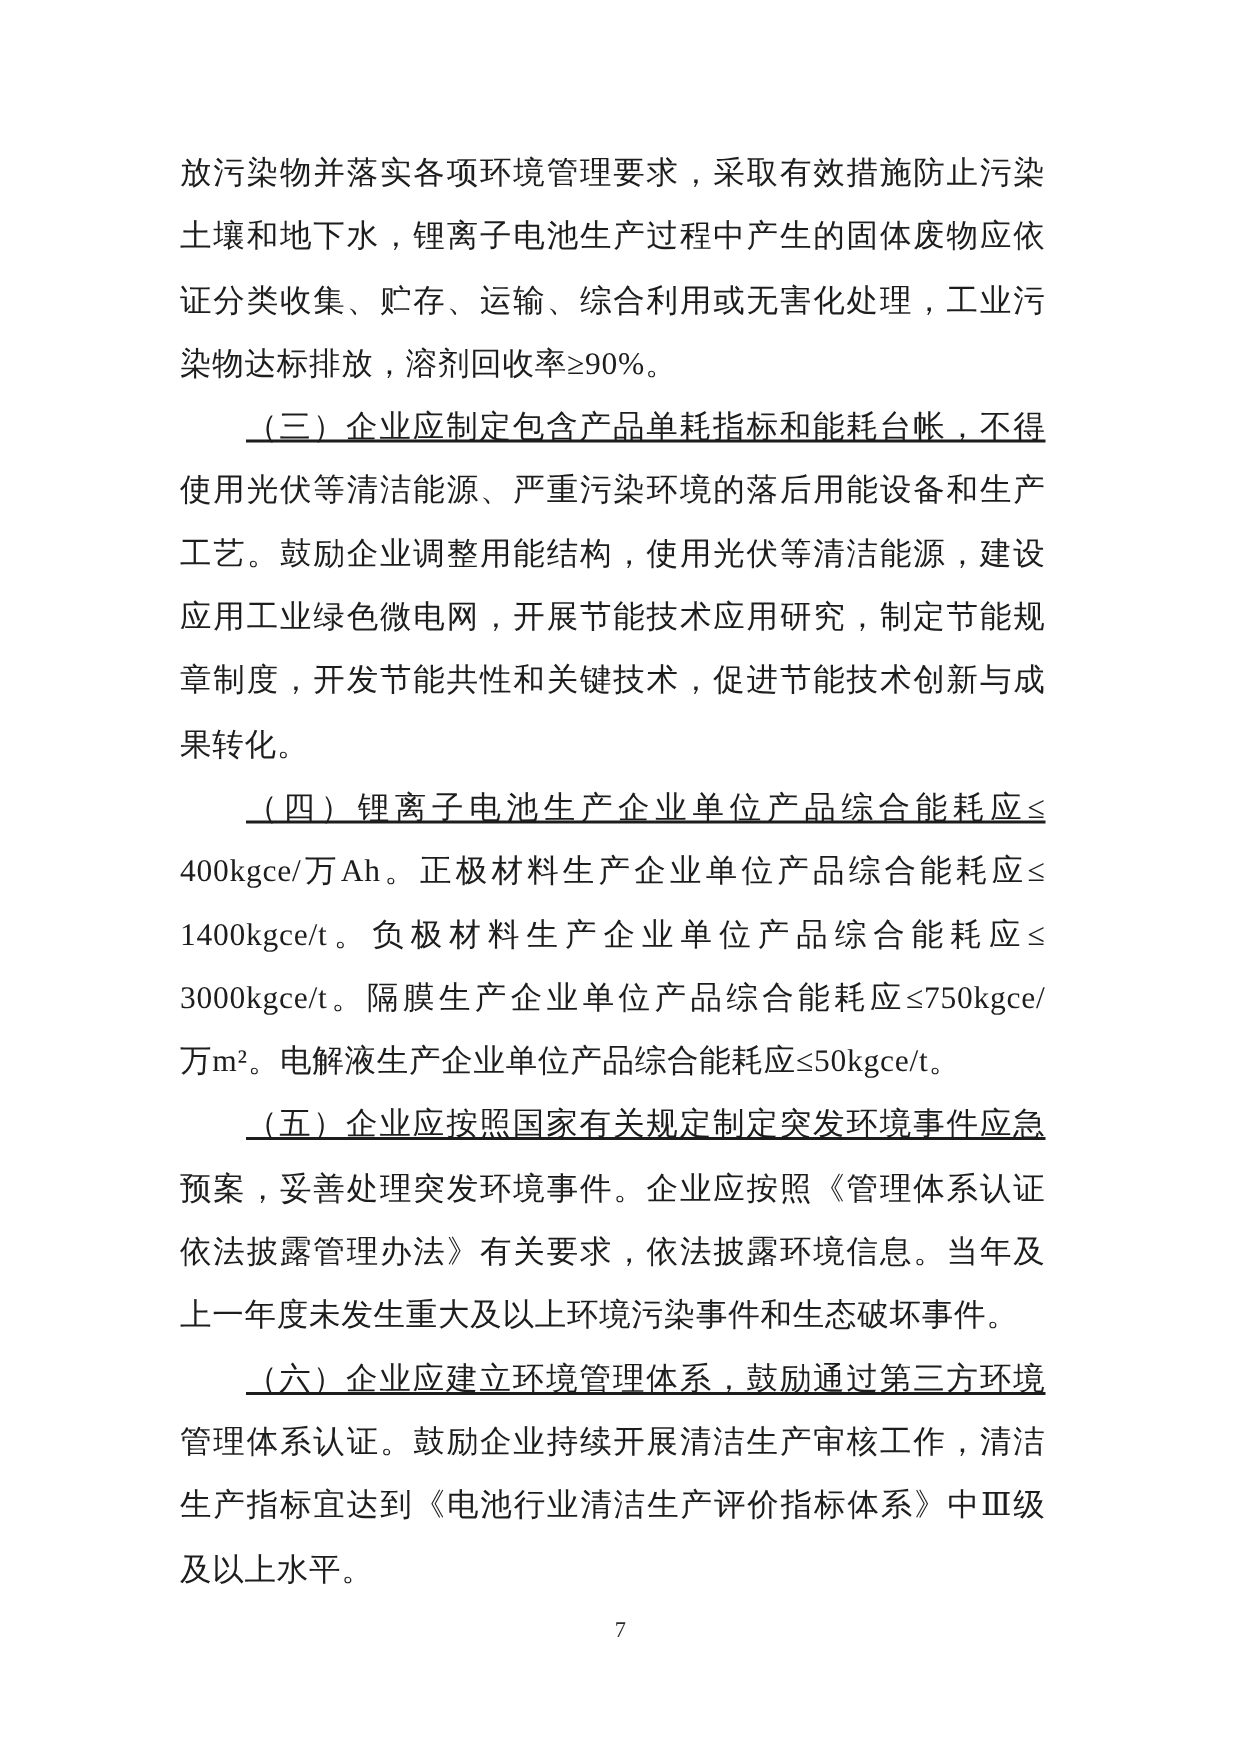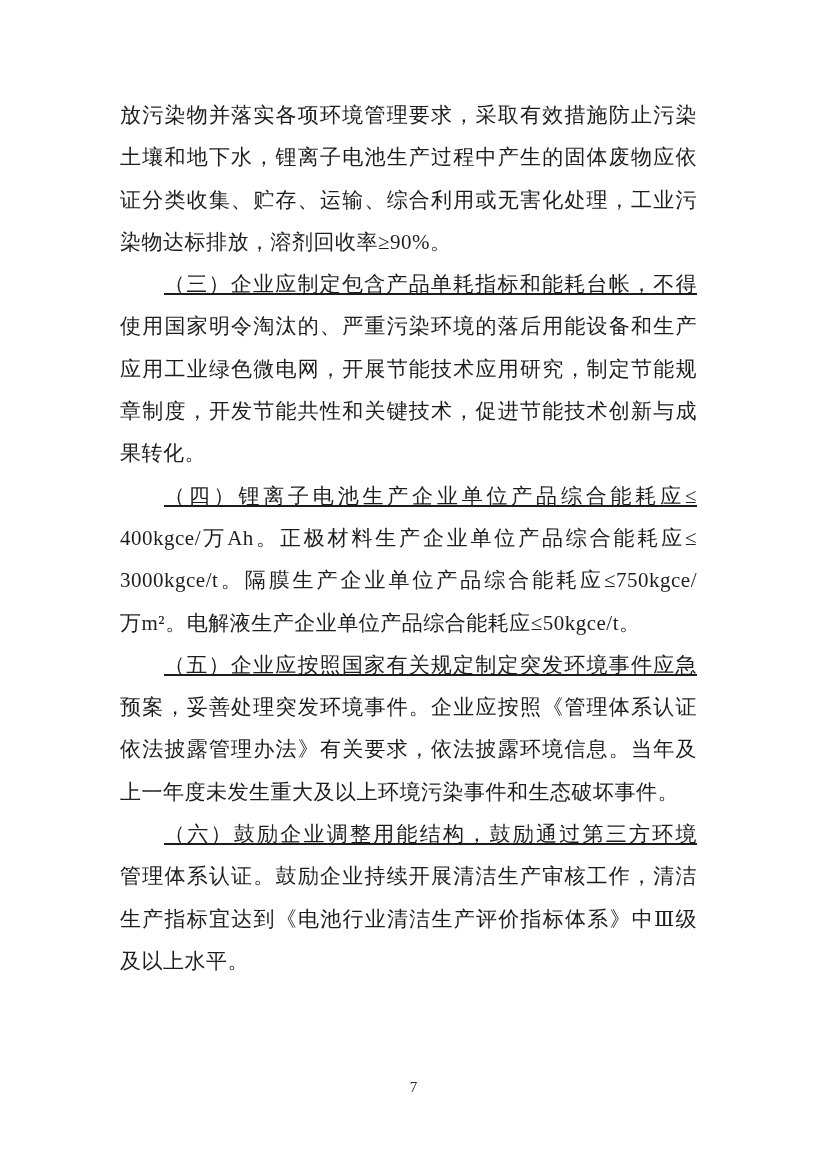--- a/index.html
+++ b/index.html
@@ -66,39 +66,41 @@
 <div class="page">
   <div class="content">
       <div class="paragraph">
         <div class="line">放污染物并落实各项环境管理要求，采取有效措施防止污染</div>
         <div class="line">土壤和地下水，锂离子电池生产过程中产生的固体废物应依</div>
         <div class="line">证分类收集、贮存、运输、综合利用或无害化处理，工业污</div>
         <div class="line last">染物达标排放，溶剂回收率≥90%。</div>
       </div>
       <div class="paragraph">
         <div class="line indent">（三）企业应制定包含产品单耗指标和能耗台帐，不得</div>
-        <div class="line">使用国家明令淘汰的、严重污染环境的落后用能设备和生产</div>
+        <div class="line">使用光伏等清洁能源、严重污染环境的落后用能设备和生产</div>
+        <div class="line">工艺。鼓励企业调整用能结构，使用光伏等清洁能源，建设</div>
         <div class="line">应用工业绿色微电网，开展节能技术应用研究，制定节能规</div>
         <div class="line">章制度，开发节能共性和关键技术，促进节能技术创新与成</div>
         <div class="line last">果转化。</div>
       </div>
       <div class="paragraph">
         <div class="line indent">（四）锂离子电池生产企业单位产品综合能耗应≤</div>
         <div class="line">400kgce/万Ah。正极材料生产企业单位产品综合能耗应≤</div>
+        <div class="line">1400kgce/t。负极材料生产企业单位产品综合能耗应≤</div>
         <div class="line">3000kgce/t。隔膜生产企业单位产品综合能耗应≤750kgce/</div>
         <div class="line last">万m²。电解液生产企业单位产品综合能耗应≤50kgce/t。</div>
       </div>
       <div class="paragraph">
         <div class="line indent">（五）企业应按照国家有关规定制定突发环境事件应急</div>
         <div class="line">预案，妥善处理突发环境事件。企业应按照《管理体系认证</div>
         <div class="line">依法披露管理办法》有关要求，依法披露环境信息。当年及</div>
         <div class="line last">上一年度未发生重大及以上环境污染事件和生态破坏事件。</div>
       </div>
       <div class="paragraph">
-        <div class="line indent">（六）鼓励企业调整用能结构，鼓励通过第三方环境</div>
+        <div class="line indent">（六）企业应建立环境管理体系，鼓励通过第三方环境</div>
         <div class="line">管理体系认证。鼓励企业持续开展清洁生产审核工作，清洁</div>
         <div class="line">生产指标宜达到《电池行业清洁生产评价指标体系》中Ⅲ级</div>
         <div class="line last">及以上水平。</div>
       </div>
     </div>
   <div class="footer">
     <span class="page-number">7</span>
   </div>
 </div>
 

